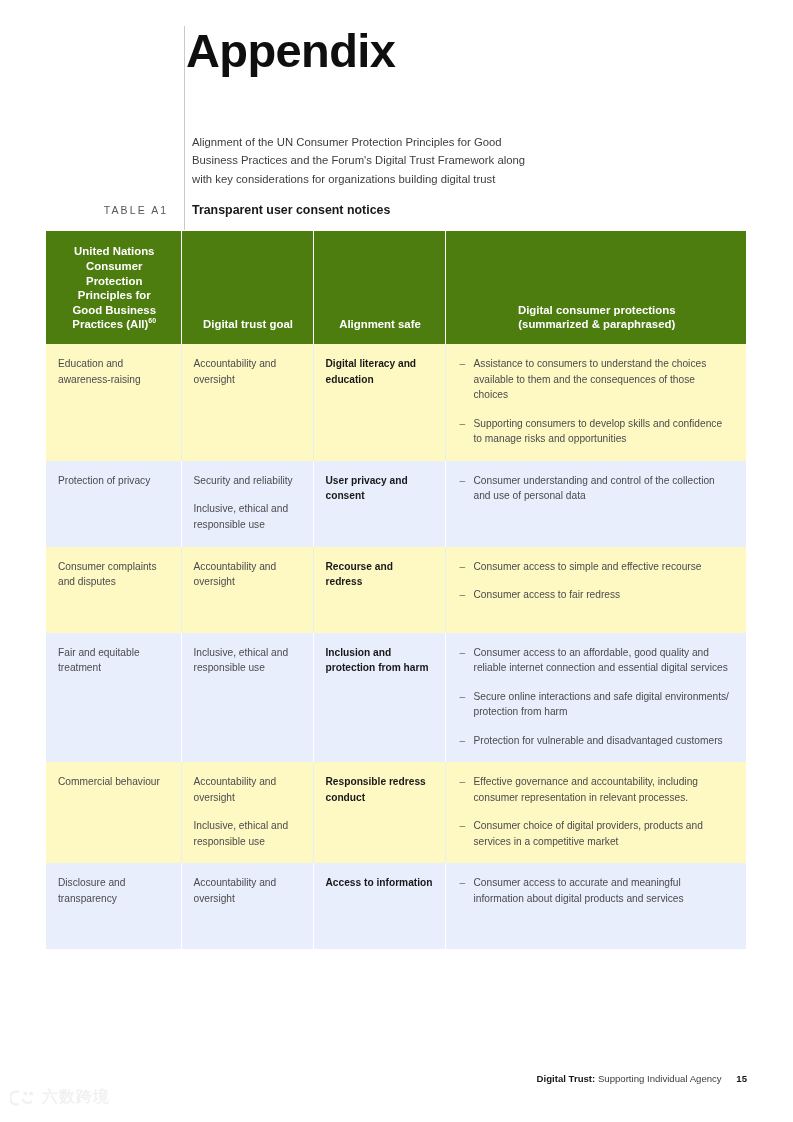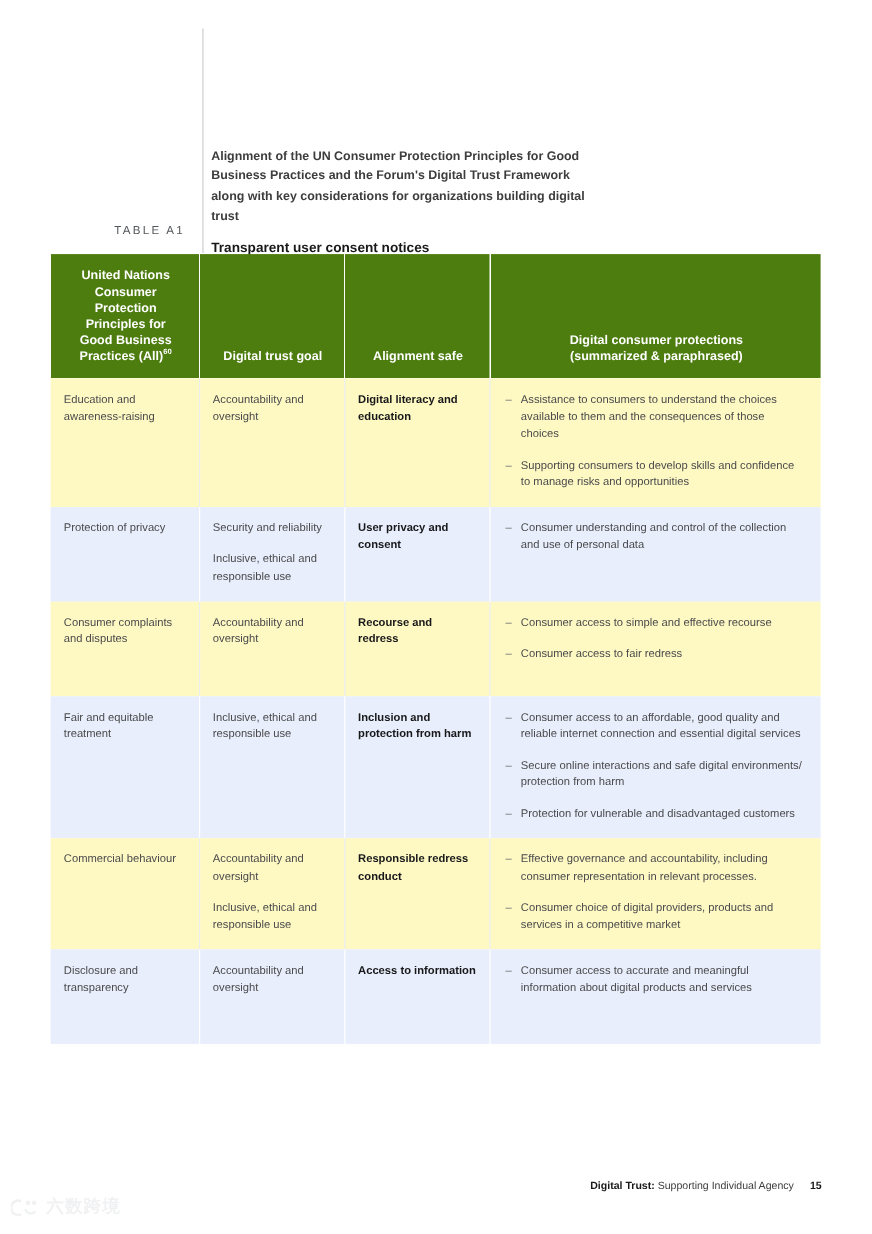--- a/index.html
+++ b/index.html
@@ -42,37 +42,36 @@
   }
 
   .intro {
     position: absolute;
     left: 192px;
     top: 133px;
     width: 350px;
     font-size: 11.3px;
     line-height: 1.62;
     color: #3d3d3d;
-    font-weight: bold;
   }
 
   .table-caption-label {
     position: absolute;
     left: 96px;
     top: 204px;
     width: 80px;
     text-align: center;
     font-size: 10.5px;
     letter-spacing: 2.1px;
     color: #53565a;
   }
   .table-caption-title {
     position: absolute;
     left: 192px;
-    top: 218px;
+    top: 203px;
     font-size: 12.4px;
     font-weight: bold;
     color: #18181a;
   }
 
   
   .tbl {
     position: absolute;
     left: 46px;
     top: 231px;
@@ -187,20 +186,21 @@
     font-family: "DejaVu Sans", sans-serif;
   }
 </style>
 </head>
 <body>
 
 <div class="page">
 
   <div class="title-rule"></div>
 
+  <div class="appendix-title">Appendix</div>
 
   <div class="intro">Alignment of the UN Consumer Protection Principles for Good Business Practices and the Forum's Digital Trust Framework along with key considerations for organizations building digital trust</div>
 
   <div class="table-caption-label">TABLE A1</div>
   <div class="table-caption-title">Transparent user consent notices</div>
 
   <table class="tbl">
     <colgroup>
       <col class="c1">
         <col class="c2">

